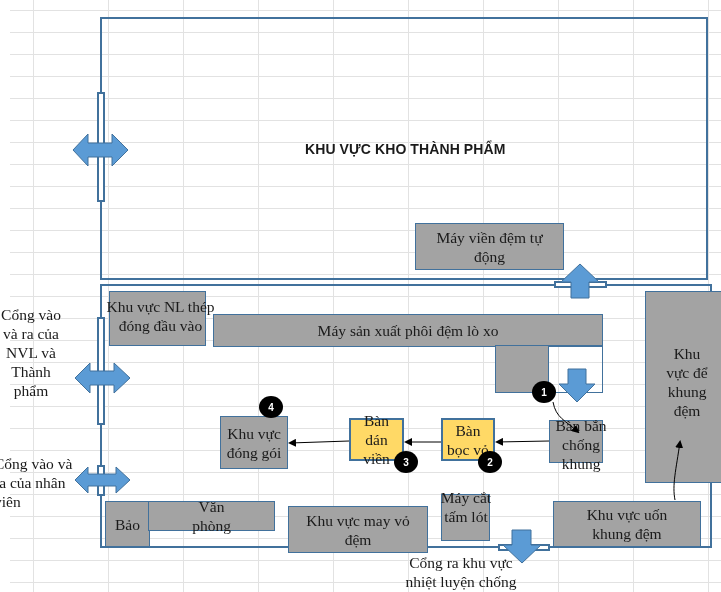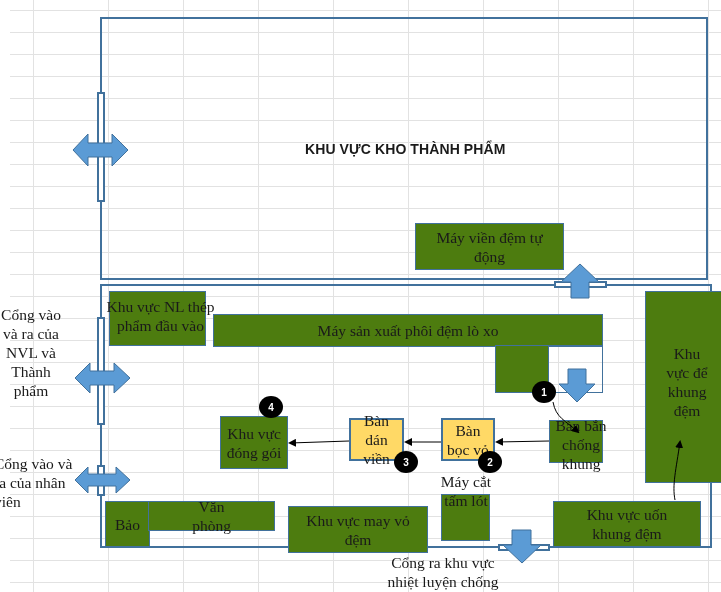--- a/index.html
+++ b/index.html
@@ -8,21 +8,21 @@
     background: #ffffff;
     font-family: "Liberation Serif", serif;
     color: #1a1a1a;
   }
   .grid { position: absolute; left: 0; top: 0; width: 721px; height: 592px; }
   .grid .v { position: absolute; top: 0; width: 1px; height: 592px; background: #e2e2e2; }
   .grid .h { position: absolute; left: 10px; height: 1px; width: 711px; background: #e2e2e2; }
 
   .box {
     position: absolute; box-sizing: border-box;
-    border: 2px solid #41719c; background: #4d7c0f;
+    border: 2px solid #41719c; background: #a3a3a3;
     display: flex; align-items: center; justify-content: center;
     text-align: center; font-size: 15.5px; line-height: 19px;
   }
   .box.thin { border-width: 1.5px; }
   .box.yellow { background: #ffd966; border-color: #41719c; }
   .frame {
     position: absolute; box-sizing: border-box;
     border: 2px solid #41719c; background: transparent;
   }
   .label {
@@ -100,21 +100,21 @@
 <div class="frame" style="left:100px; top:284px; width:612px; height:264px;"></div>
 
 <div class="door" style="left:554px; top:281px; width:53px; height:7px;"></div>
 
 <div class="door" style="left:97px; top:317px; width:8px; height:108px;"></div>
 <div class="door" style="left:97px; top:465px; width:8px; height:31px;"></div>
 
 <div class="door" style="left:498px; top:544px; width:52px; height:7px;"></div>
 
 <div class="box thin" style="left:109px; top:291px; width:97px; height:55px;"></div>
-<div class="label" style="left:98px; top:297px; width:125px; white-space:normal;">Khu vực NL thép phẩm đầu vào</div>
+<div class="label" style="left:98px; top:297px; width:125px; white-space:normal;">Khu vực NL thép đóng đầu vào</div>
 
 <div class="box thin" style="left:213px; top:314px; width:390px; height:33px;">
   <span>Máy sản xuất phôi đệm lò xo</span>
 </div>
 <div class="box thin" style="left:495px; top:345px; width:54px; height:48px;"></div>
 <div class="box thin" style="left:548px; top:345px; width:55px; height:48px; background:transparent;"></div>
 
 <div class="box thin" style="left:645px; top:291px; width:84px; height:192px; align-items:flex-start; padding-top:52px;">
   <span style="width:50px;">Khu vực để khung đệm</span>
 </div>
@@ -139,29 +139,29 @@
 </div>
 <div class="box thin" style="left:148px; top:501px; width:127px; height:30px;">
   <span style="width:60px;">Văn phòng</span>
 </div>
 
 <div class="box thin" style="left:288px; top:506px; width:140px; height:47px;">
   <span style="width:120px;">Khu vực may vỏ đệm</span>
 </div>
 
 <div class="box thin" style="left:441px; top:494px; width:49px; height:47px;"></div>
-<div class="label" style="left:436px; top:472px; width:60px;">Máy cắt tấm lót</div>
+<div class="label" style="left:436px; top:488px; width:60px;">Máy cắt tấm lót</div>
 
 <div class="box thin" style="left:553px; top:501px; width:148px; height:46px;">
   <span style="width:110px;">Khu vực uốn khung đệm</span>
 </div>
 
 <div class="label" style="left:-6px; top:305px; width:74px;">Cổng vào và ra của NVL và Thành phẩm</div>
 <div class="label" style="left:-6px; top:454px; width:80px; text-align:left;">Cổng vào và ra của nhân viên</div>
-<div class="label" style="left:378px; top:553px; width:130px;">Cổng ra khu vực nhiệt luyện chống</div>
+<div class="label" style="left:396px; top:553px; width:130px;">Cổng ra khu vực nhiệt luyện chống</div>
 
 <svg class="overlay" viewBox="0 0 721 592">
   <defs>
     <marker id="ah" markerWidth="8" markerHeight="8" refX="6" refY="4" orient="auto">
       <path d="M0,0 L8,4 L0,8 z" fill="#000"></path>
     </marker>
   </defs>
 
   <path d="M73,150 L88,134 L88,143 L112,143 L112,134 L128,150 L112,166 L112,157 L88,157 L88,166 Z" fill="#5b9bd5" stroke="#41719c" stroke-width="1"></path>
 

